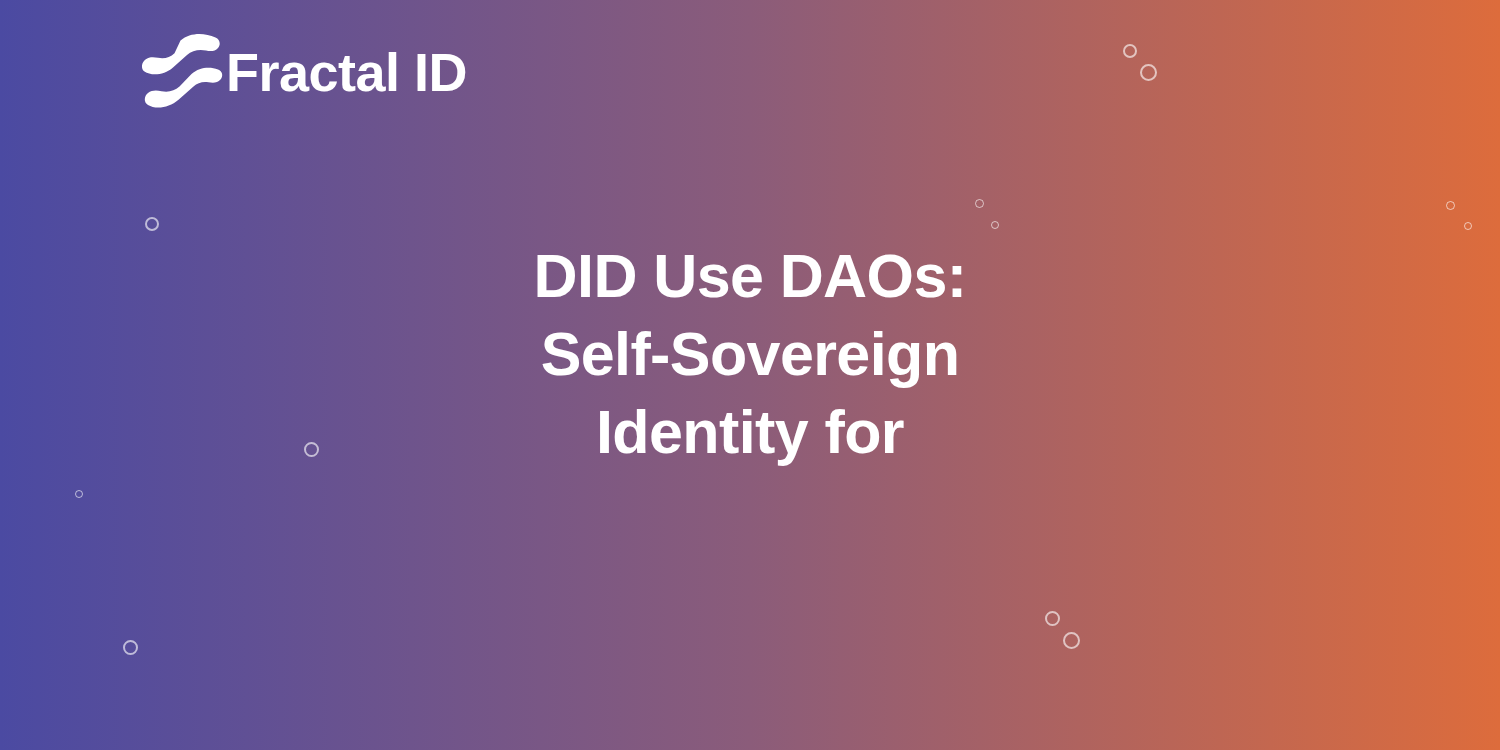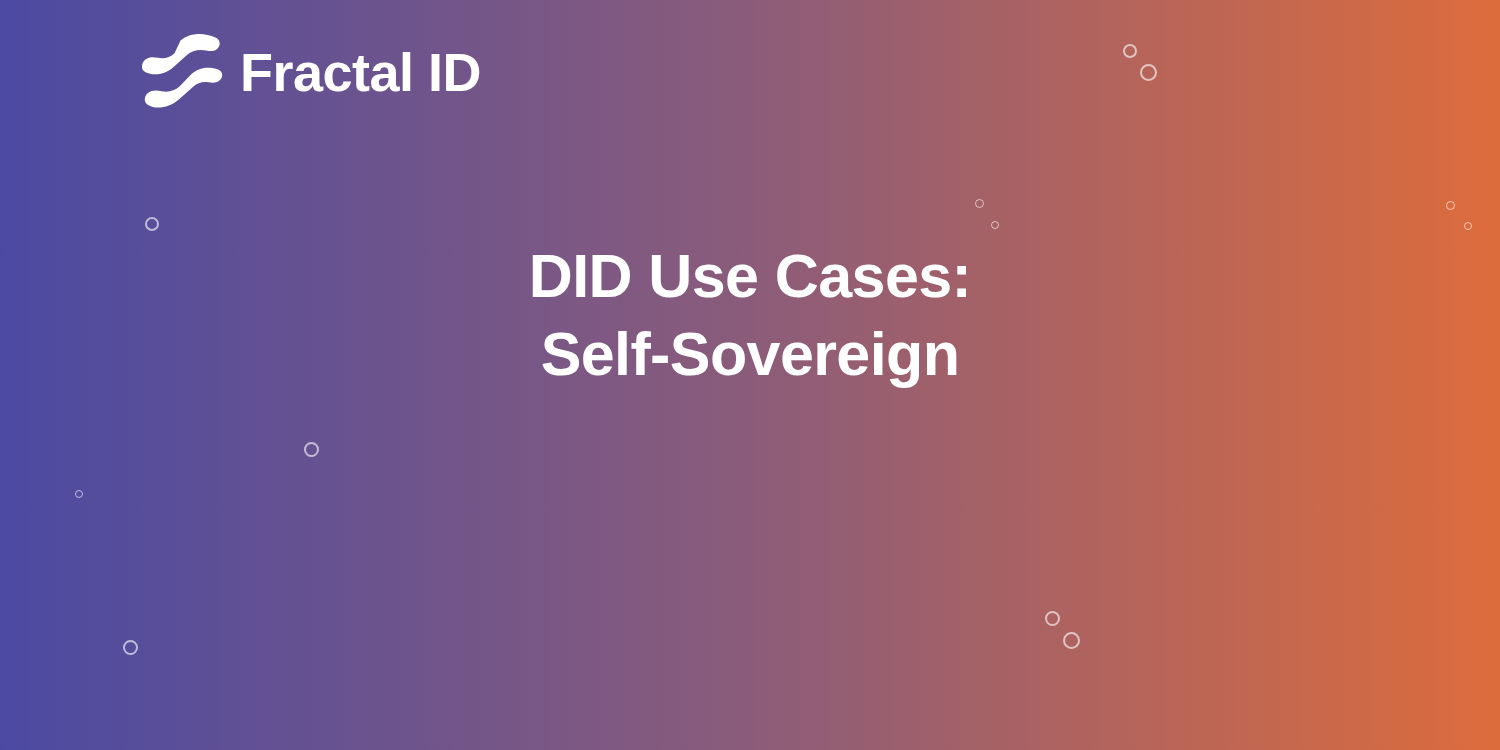--- a/index.html
+++ b/index.html
@@ -42,21 +42,20 @@
     box-sizing: border-box;
   }
 
   
   .logo {
     position: absolute;
     left: 142px;
     top: 34px;
     display: flex;
     align-items: center;
-    gap: 14px;
   }
   .logo-mark {
     width: 84px;
     height: 76px;
     display: block;
     flex: none;
   }
   .logo-word {
     color: #ffffff;
     font-size: 54px;
@@ -131,17 +130,18 @@
                  C 1.5 68.2, 2 62.2, 6 59
                  C 9.8 56, 14.5 56.2, 19.5 57.2
                  C 26.5 58.5, 32.5 57, 37.5 52.5
                  Z"></path>
       </g>
     </svg>
     <span class="logo-word">Fractal ID</span>
   </div>
 
   <h1 class="headline">
-    <span class="line">DID Use Cases:</span>
+    <span class="line">DID Use DAOs:</span>
     <span class="line">Self-Sovereign</span>
+    <span class="line">Identity for</span>
   </h1>
 
 </div>
 
 </body></html>

